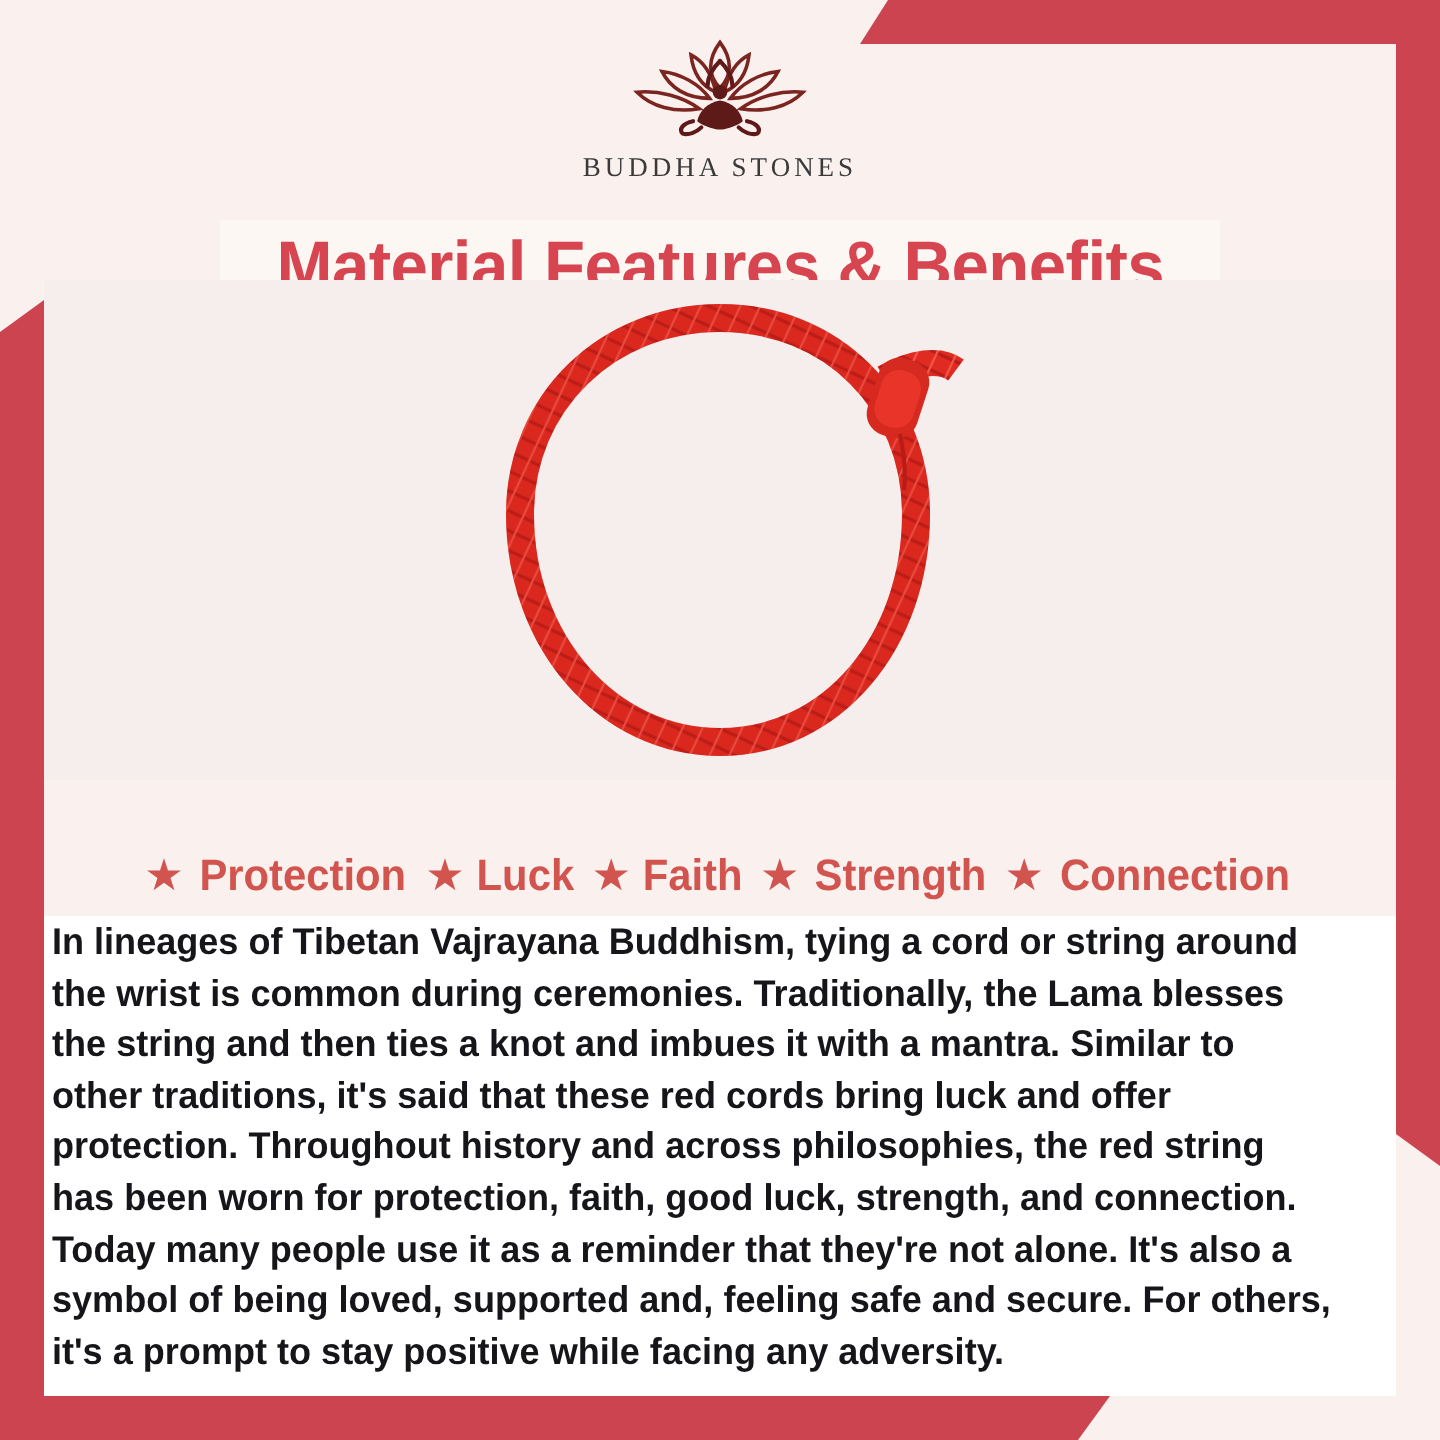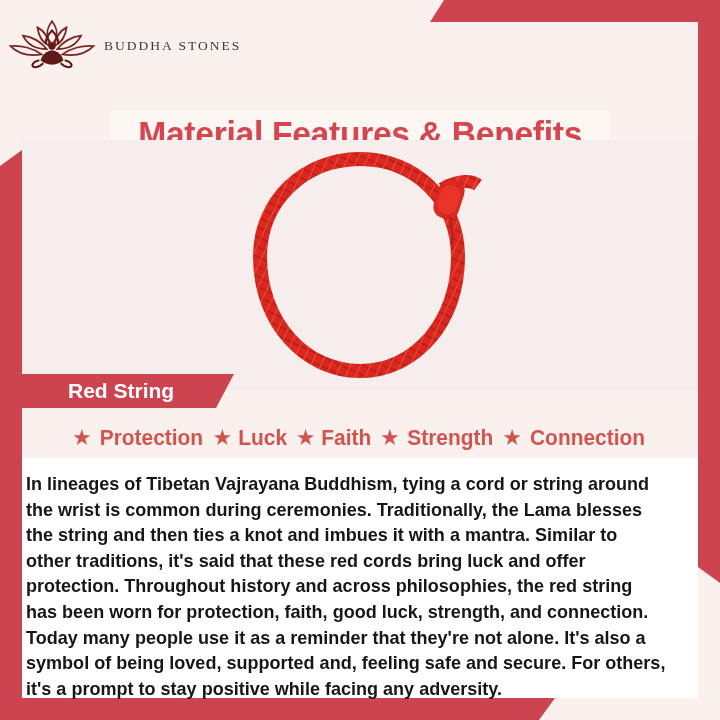--- a/index.html
+++ b/index.html
@@ -37,21 +37,21 @@
   }
   .band-bottom {
     bottom:0; left:0; width:555px; height:22px;
     clip-path: polygon(0 0, 100% 0, calc(100% - 16px) 100%, 0 100%);
   }
 
   
   .logo-wrap {
     position:absolute;
     top:16px; left:0; width:720px;
-    display:flex; flex-direction:row;
+    display:flex; flex-direction:column;
     align-items:center; justify-content:flex-start;
   }
   .logo-mark { width:104px; height:56px; display:block; }
   .logo-text {
     margin-top:4px;
     font-size:13.5px;
     letter-spacing:2.0px;
     color:#3a3a3a;
     font-family:"Liberation Serif", serif;
   }
@@ -124,21 +124,21 @@
     white-space:nowrap;
     transform:scaleX(0.95);
   }
 
   
   .body-panel {
     position:absolute;
     top:458px; left:22px;
     width:676px; height:240px;
     background:#ffffff;
-    padding:13px 12px 0 4px;
+    padding:0 12px 0 4px;
   }
   .body-text {
     color:#16161a;
     font-size:18.6px;
     font-weight:bold;
     line-height:25.6px;
     text-align:left;
     transform:scaleX(0.97);
     transform-origin:left top;
   }
@@ -199,23 +199,20 @@
                C 238 176, 196 226, 140 226
                C 84 226, 40 176, 40 112
                C 40 56, 84 14, 140 14 Z" fill="none" stroke="#c32119" stroke-width="14" opacity="0.22"></path>
       <path d="M222 44 C236 36, 250 34, 258 40" fill="none" stroke="url(#braid)" stroke-width="13"></path>
       <rect x="216" y="34" width="26" height="40" rx="11" fill="#d62a20" transform="rotate(18 229 54)"></rect>
       <rect x="219" y="40" width="20" height="29" rx="9" fill="#ef3a2c" transform="rotate(18 229 54)" opacity="0.75"></rect>
       <path d="M230 72 C232 82, 233 92, 232 100" fill="none" stroke="#b81c16" stroke-width="2"></path>
     </svg>
   </div>
 
-  <div class="label-band">
-    <div class="label-text">Red String</div>
-  </div>
 
   <div class="benefits">
     <div class="benefit">
       <span class="star">★</span>
       <span class="benefit-label">Protection</span>
     </div>
     <div class="benefit">
       <span class="star">★</span>
       <span class="benefit-label">Luck</span>
     </div>

